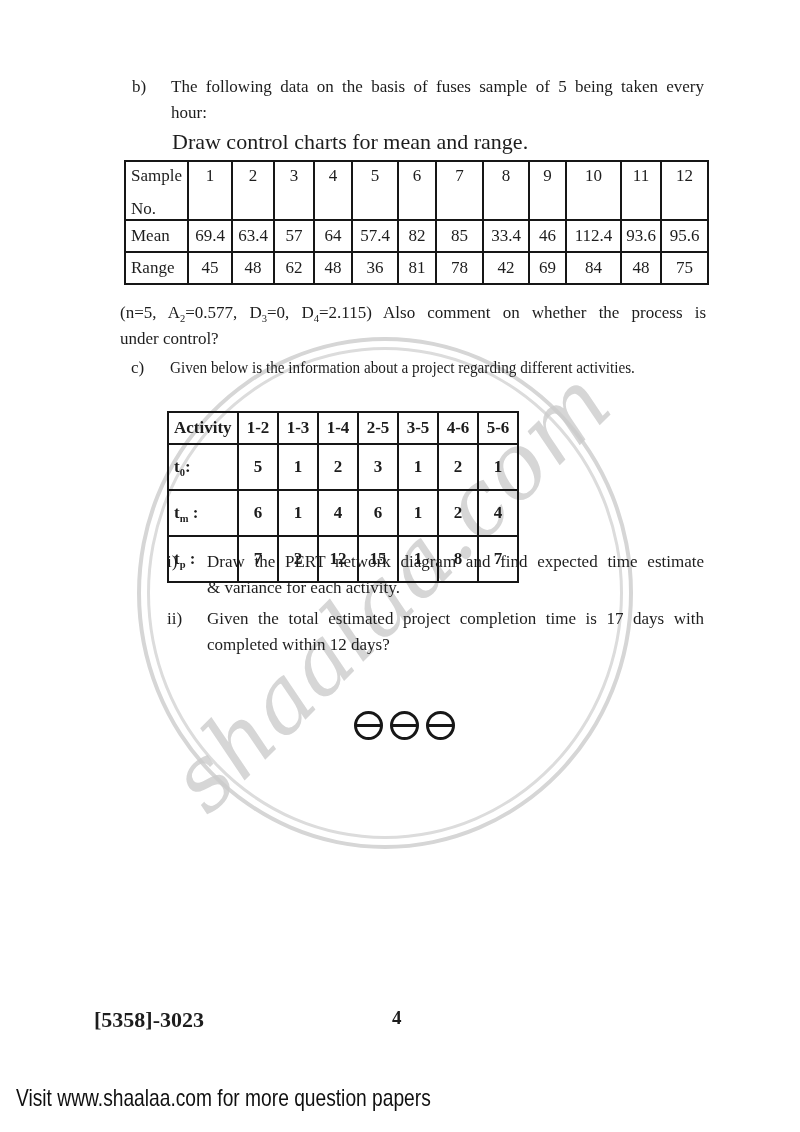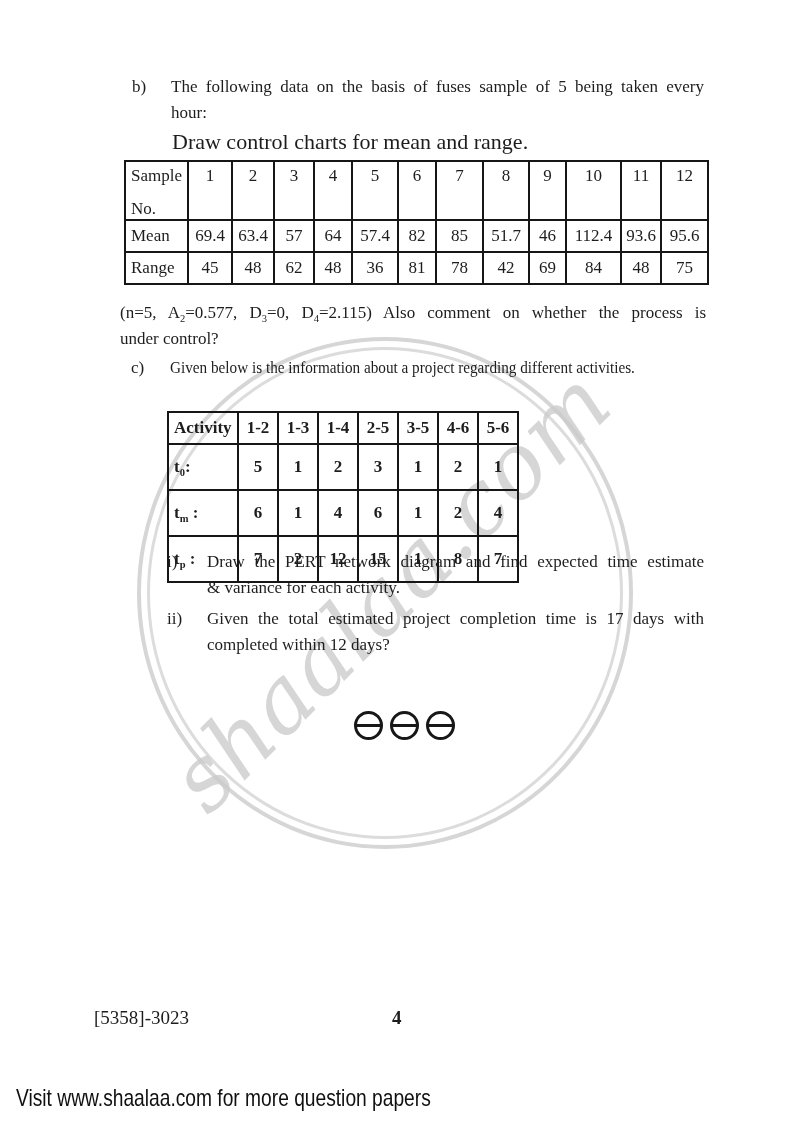--- a/index.html
+++ b/index.html
@@ -55,21 +55,21 @@
   #table2 { left:167px; top:411px;font-weight:bold; }
   #table2 tr.hdr td { height:32px; vertical-align:middle; }
   #table2 tr.dat td { height:46px; vertical-align:middle; }
 
   
   #end-icons { left:354px; top:711px; display:flex; gap:7px; }
   .cminus { width:29px; height:29px; border:3px solid #171717; border-radius:50%; position:relative; }
   .cminus::after { content:""; position:absolute; left:-1px; right:-1px; top:50%; margin-top:-1.5px; height:3px; background:#171717; }
 
   
-  #footer-code { left:94px;  top:1007px; font-weight:normal; font-size:19px; }
+  #footer-code { left:94px;  top:1007px; font-weight:bold; font-size:22px; }
   #footer-page { left:392px; top:1007px; font-weight:bold; font-size:19px; }
   #banner {
     left:16px; top:1084px; font-family:"Liberation Sans",sans-serif;
     font-size:24px; color:#101010; transform:scaleX(0.8); transform-origin:0 0;
     white-space:nowrap;
   }
 </style>
 </head>
 <body>
 
@@ -126,21 +126,21 @@
       </tr>
       <tr class="dat">
         <td class="rl">Mean</td>
         <td class="ct">69.4</td>
         <td class="ct">63.4</td>
         <td class="ct">57</td>
         <td class="ct">64</td>
         <td class="ct">57.4</td>
         <td class="ct">82</td>
         <td class="ct">85</td>
-        <td class="ct">51.7</td>
+        <td class="ct">33.4</td>
         <td class="ct">46</td>
         <td class="ct">112.4</td>
         <td class="ct">93.6</td>
         <td class="ct">95.6</td>
       </tr>
       <tr class="dat">
         <td class="rl">Range</td>
         <td class="ct">45</td>
         <td class="ct">48</td>
         <td class="ct">62</td>

